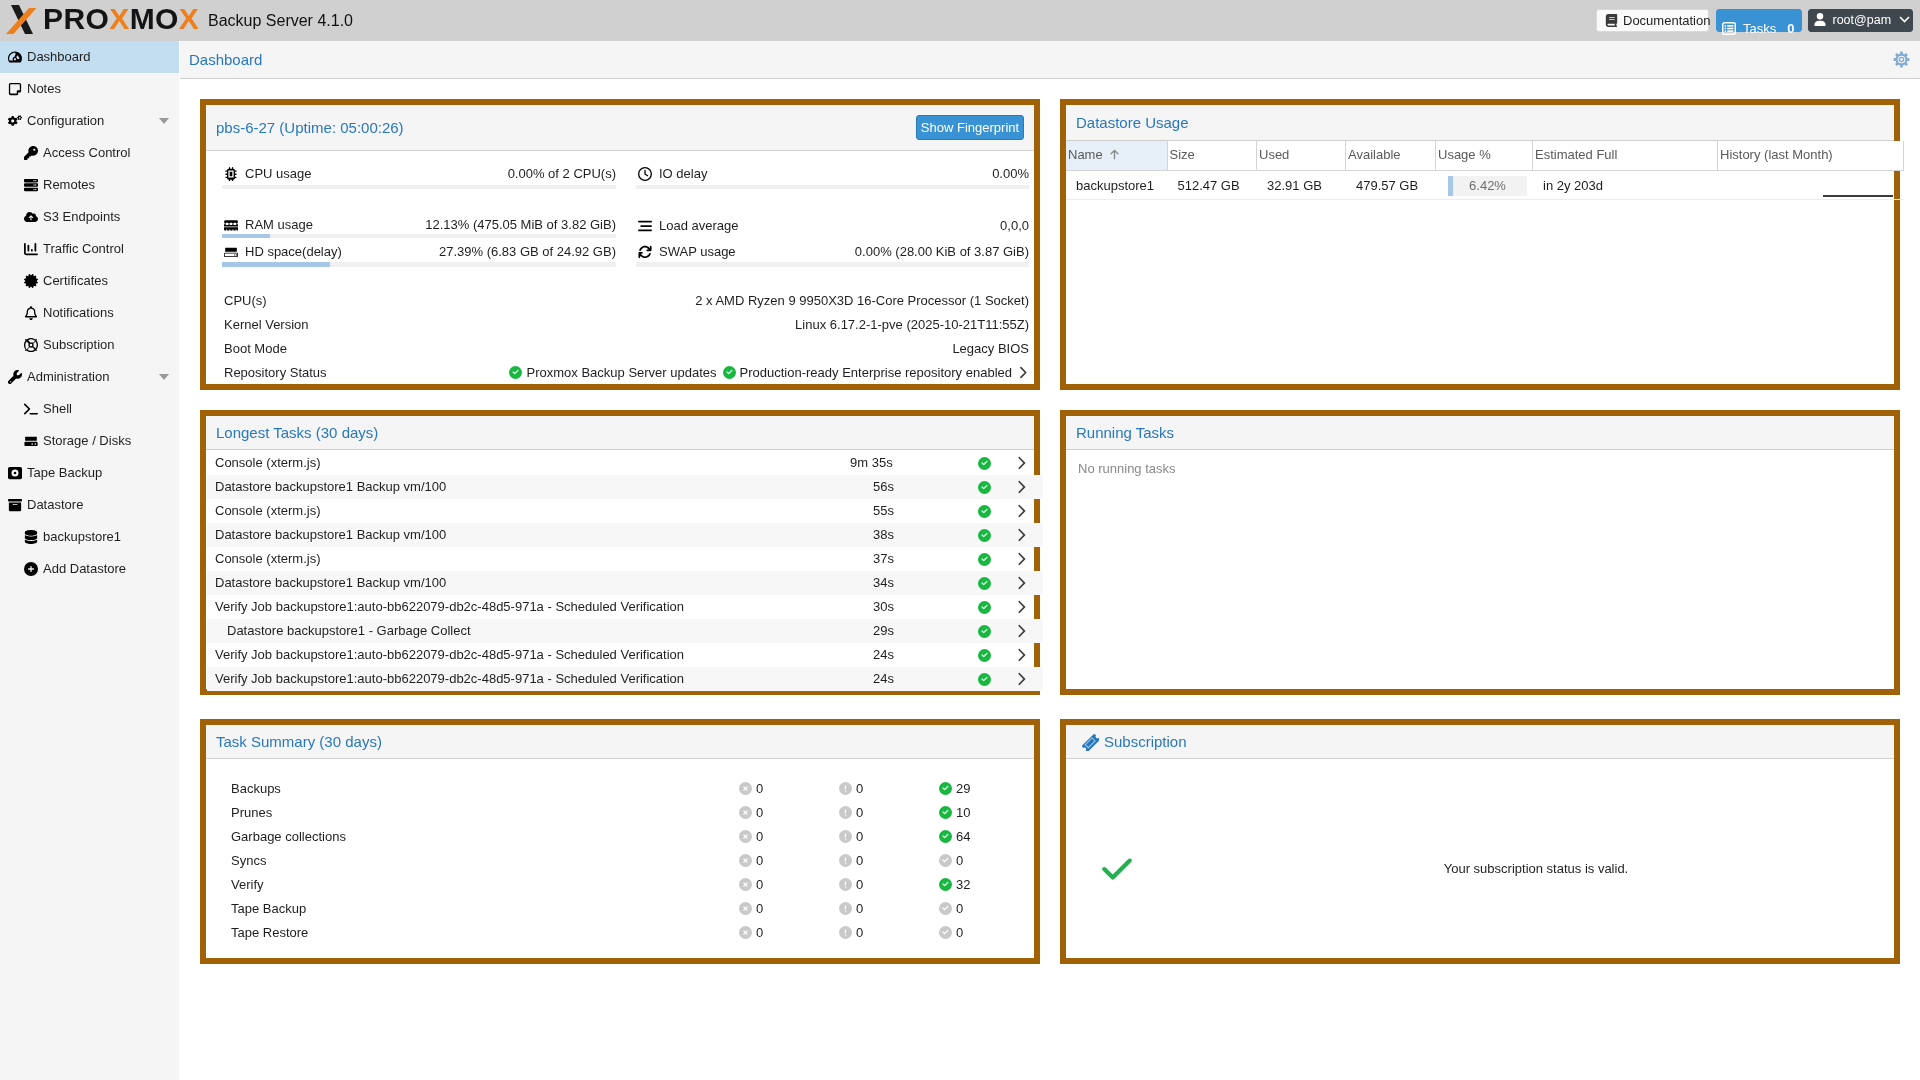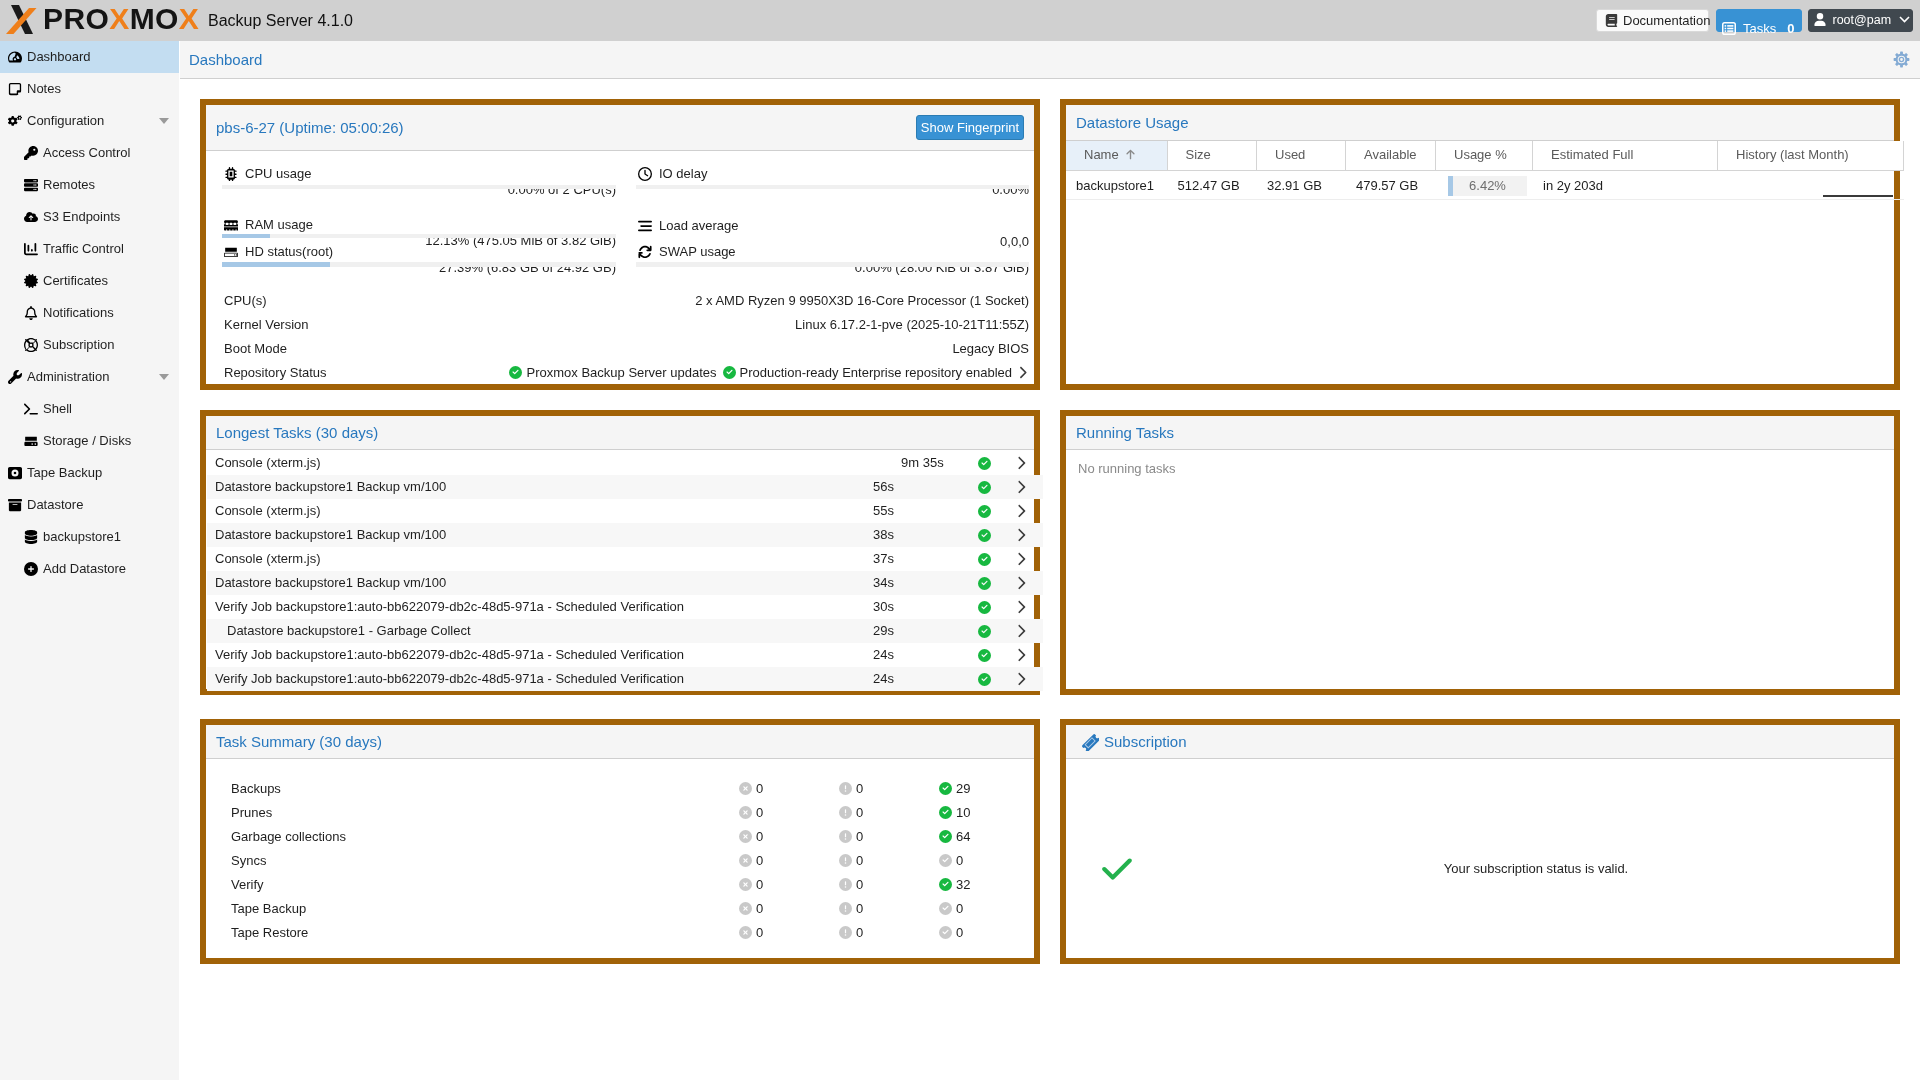--- a/index.html
+++ b/index.html
@@ -30,28 +30,28 @@
 
 
 .panel { position:absolute; background:#fff; border:6px solid #a16207; }
 .phead { position:absolute; left:0; top:0; width:100%; background:#f5f5f5; border-bottom:1px solid #cfcfcf; }
 .ptitle { position:absolute; left:10px; font-size:15px; color:#2878be; white-space:nowrap; }
 
 
 .srow { position:absolute; height:18px; line-height:18px; }
 .srow .sic { position:absolute; left:0; top:2px; width:14px; height:14px; }
 .srow .slb { position:absolute; left:21px; top:0; }
-.srow .sval { position:absolute; right:0; top:16px; text-align:right; }
+.srow .sval { position:absolute; right:0; top:0; text-align:right; }
 .pbar { position:absolute; height:4.5px; background:#f0f0f0; }
 .pbar .fill { position:absolute; left:0; top:0; height:4.5px; background:#a6c8e6; }
 
 .irow { position:absolute; height:18px; line-height:18px; }
 
 
-.gh { position:absolute; background:#fff; border-right:1px solid #d4d4d4; color:#5a5a5a; line-height:28px; padding-left:18px; }
+.gh { position:absolute; background:#fff; border-right:1px solid #d4d4d4; color:#5a5a5a; line-height:28px; padding-left:2px; }
 .gc { position:absolute; line-height:29px; padding-left:10px; white-space:nowrap; }
 
 
 .trow { position:absolute; left:1px; height:24px; line-height:24px; }
 .trow.alt { background:#f7f7f7; }
 
 .green-check { display:inline-block; vertical-align:-2px; }
 
 
 .tsrow { position:absolute; height:24px; line-height:24px; }
@@ -247,21 +247,21 @@
         <svg viewBox="0 0 512 512" class="sic">
           <path fill="#000" d="M0 96c0-17.7 14.3-32 32-32h448c17.7 0 32 14.3 32 32s-14.3 32-32 32H32C14.3 128 0 113.7 0 96zm80 160c0-17.7 14.3-32 32-32h368c17.7 0 32 14.3 32 32s-14.3 32-32 32H112c-17.7 0-32-14.3-32-32zm-80 160c0-17.7 14.3-32 32-32h448c17.7 0 32 14.3 32 32s-14.3 32-32 32H32c-17.7 0-32-14.3-32-32z"></path>
         </svg>
         <span class="slb">Load average</span>
         <span class="sval">0,0,0</span>
       </div>
 <div class="srow" style="left:18px;top:137.5px;width:392px">
         <svg viewBox="0 0 576 512" class="sic">
           <path fill="#000" d="M64 80c-8.8 0-16 7.2-16 16v153.3c5.2-.9 10.5-1.3 16-1.3h448c5.5 0 10.8.5 16 1.3V96c0-8.8-7.2-16-16-16H64zM48 320c-8.8 0-16 7.2-16 16v80c0 8.8 7.2 16 16 16h480c8.8 0 16-7.2 16-16v-80c0-8.8-7.2-16-16-16H48zm-48 16c0-26.5 21.5-48 48-48h480c26.5 0 48 21.5 48 48v80c0 26.5-21.5 48-48 48H48c-26.5 0-48-21.5-48-48v-80zm416 40a24 24 0 1 1 48 0 24 24 0 1 1-48 0zm96-24a24 24 0 1 1 0 48 24 24 0 1 1 0-48z"></path>
         </svg>
-        <span class="slb">HD status(root)</span>
+        <span class="slb">HD space(delay)</span>
         <span class="sval">27.39% (6.83 GB of 24.92 GB)</span>
       </div>
 <div class="pbar" style="left:16px;top:157px;width:394px">
         <span class="fill" style="width:107.9px"></span>
       </div>
 <div class="srow" style="left:432px;top:137.5px;width:391px">
         <svg viewBox="0 0 512 512" class="sic">
           <path fill="#000" d="M105.1 202.6c7.7-21.8 20.2-42.3 37.8-59.8 62.5-62.5 163.8-62.5 226.3 0L386.3 160H336c-17.7 0-32 14.3-32 32s14.3 32 32 32h128.1c17.7 0 32-14.3 32-32V63.9c0-17.7-14.3-32-32-32s-32 14.3-32 32v51.2l-17.6-17.6c-87.5-87.5-229.3-87.5-316.8 0-24.4 24.4-42.1 53.1-52.9 83.7-5.9 16.7 2.9 34.9 19.5 40.8s34.9-2.9 40.8-19.5zM39 289.3c-5 1.5-9.8 4.2-13.7 8.2-4 4-6.7 8.8-8.1 14-.3 1.2-.6 2.5-.8 3.8-.3 1.7-.4 3.4-.4 5.1V448c0 17.7 14.3 32 32 32s32-14.3 32-32v-51.1l17.6 17.5c87.5 87.4 229.3 87.4 316.7 0 24.4-24.4 42.1-53.1 52.9-83.7 5.9-16.7-2.9-34.9-19.5-40.8s-34.9 2.9-40.8 19.5c-7.7 21.8-20.2 42.3-37.8 59.8-62.5 62.5-163.8 62.5-226.3 0l-.1-.1-47.9-47.1H144c17.7 0 32-14.3 32-32s-14.3-32-32-32H16.3c-2.2 0-4.4.2-6.5.6-1.7.3-3.3.8-4.9 1.4z"></path>
         </svg>
         <span class="slb">SWAP usage</span>
@@ -308,21 +308,21 @@
     </div>
 </div>
 
 <div class="panel" id="p3" style="left:200px;top:410px;width:840px;height:285px">
   <div class="phead" style="height:34px">
       <div class="ptitle" style="line-height:33px">Longest Tasks (30 days)</div>
     </div>
   <div id="p3body" style="position:absolute;left:0;top:34px;width:838px;height:249px">
       <div class="trow" style="top:1px;width:836px">
 <span style="position:absolute;left:8px">Console (xterm.js)</span>
-<span style="position:absolute;left:694px">9m 35s</span>
+<span style="position:absolute;left:643px">9m 35s</span>
 <span style="position:absolute;left:771px;top:5.5px">
           <svg width="13" height="13" viewBox="0 0 512 512" class="green-check ">
             <path fill="#17b840" d="M256 512a256 256 0 1 0 0-512 256 256 0 1 0 0 512zm113-321L241 319c-9.4 9.4-24.6 9.4-33.9 0l-64-64c-9.4-9.4-9.4-24.6 0-33.9s24.6-9.4 33.9 0l47 47 111-111c9.4-9.4 24.6-9.4 33.9 0s9.4 24.6 0 33.9z"></path>
           </svg>
         </span>
 <span style="position:absolute;left:807px;top:4.5px">
           <svg width="14" height="14" viewBox="0 0 320 512" style="vertical-align:-2px">
             <path fill="#3c3c3c" d="M310.6 233.4c12.5 12.5 12.5 32.8 0 45.3l-192 192c-12.5 12.5-32.8 12.5-45.3 0s-12.5-32.8 0-45.3L242.7 256 73.4 86.6c-12.5-12.5-12.5-32.8 0-45.3s32.8-12.5 45.3 0l192 192z"></path>
           </svg>
         </span>

